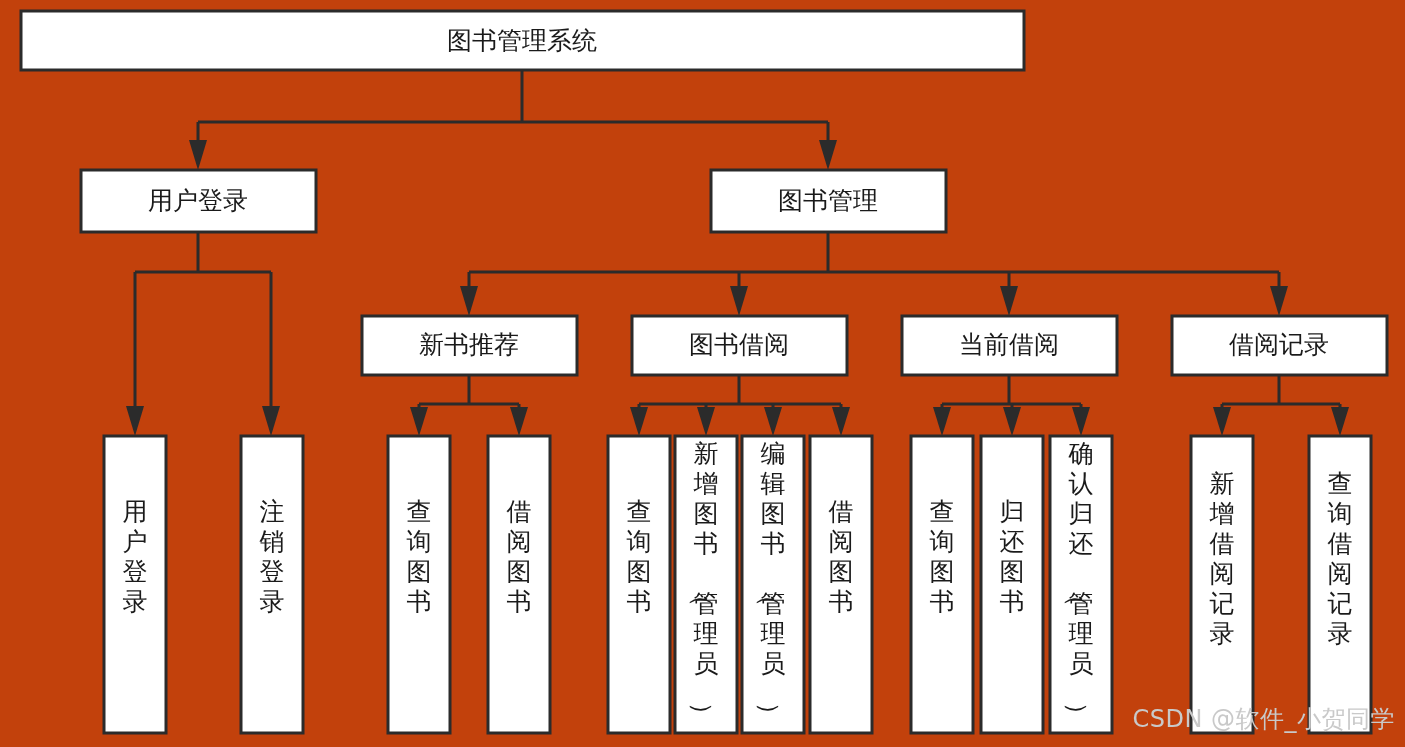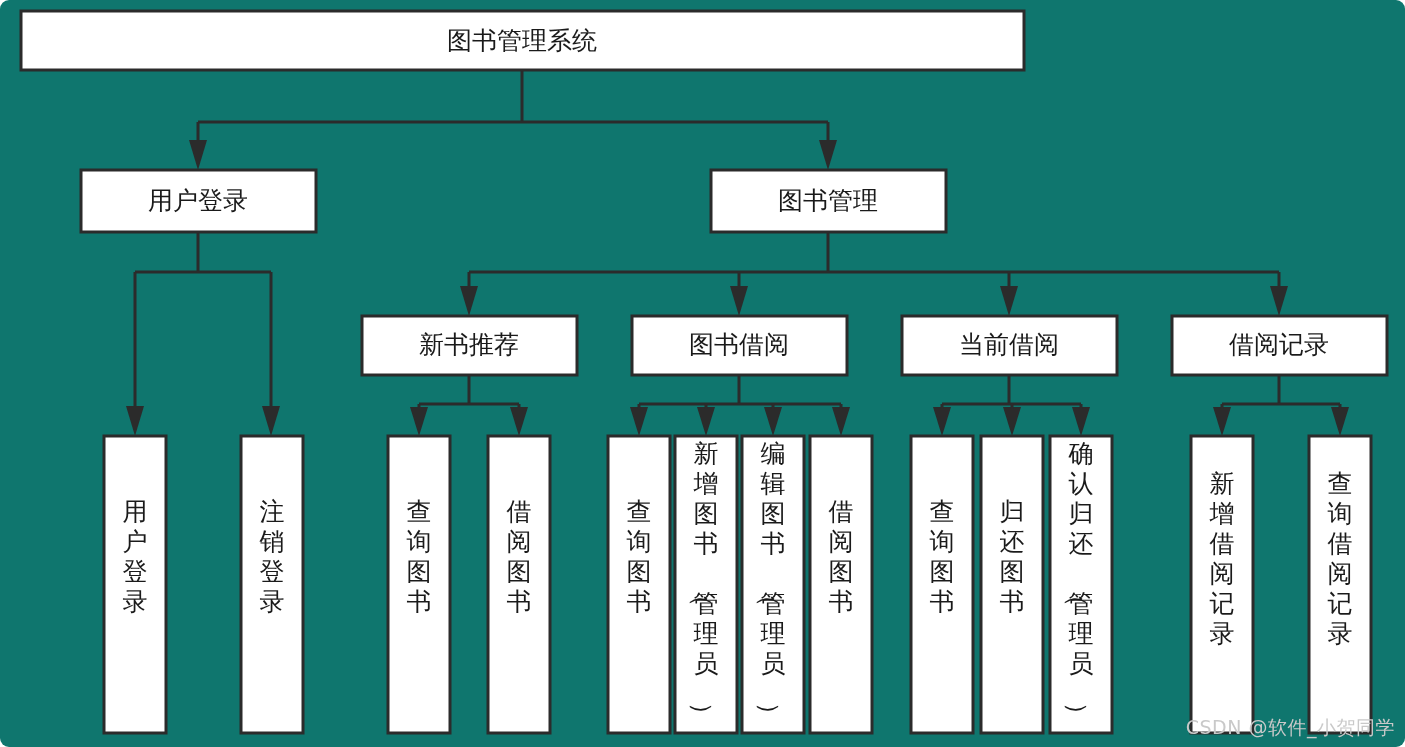--- a/index.html
+++ b/index.html
@@ -11,22 +11,21 @@
   body {
     width: 1405px;
     height: 747px;
     font-family: "DejaVu Sans", "Liberation Sans", sans-serif;
     overflow: hidden;
   }
   #diagram-root {
     position: relative;
     width: 1405px;
     height: 747px;
-    background: #0f766e;
-    border-radius: 9px;
+    background: #c2410c;
   }
   svg#flow {
     display: block;
     width: 1405px;
     height: 747px;
   }
   .node-rect {
     fill: #ffffff;
     stroke: #2b2b2b;
     stroke-width: 3;
@@ -50,23 +49,23 @@
   }
   .node-label-v {
     font-family: "DejaVu Sans", "Liberation Sans", sans-serif;
     font-size: 25px;
     fill: #1a1a1a;
     text-anchor: middle;
   }
   .watermark {
     position: absolute;
     right: 10px;
-    bottom: 6px;
-    font-family: "DejaVu Sans", "Liberation Sans", sans-serif;
-    font-size: 19px;
+    bottom: 12px;
+    font-family: "DejaVu Sans", "Liberation Sans", sans-serif;
+    font-size: 24px;
     color: #c9c9c9;
     letter-spacing: 0.5px;
     white-space: nowrap;
     user-select: none;
   }
 </style>
 </head>
 <body>
 
 <div id="diagram-root">

